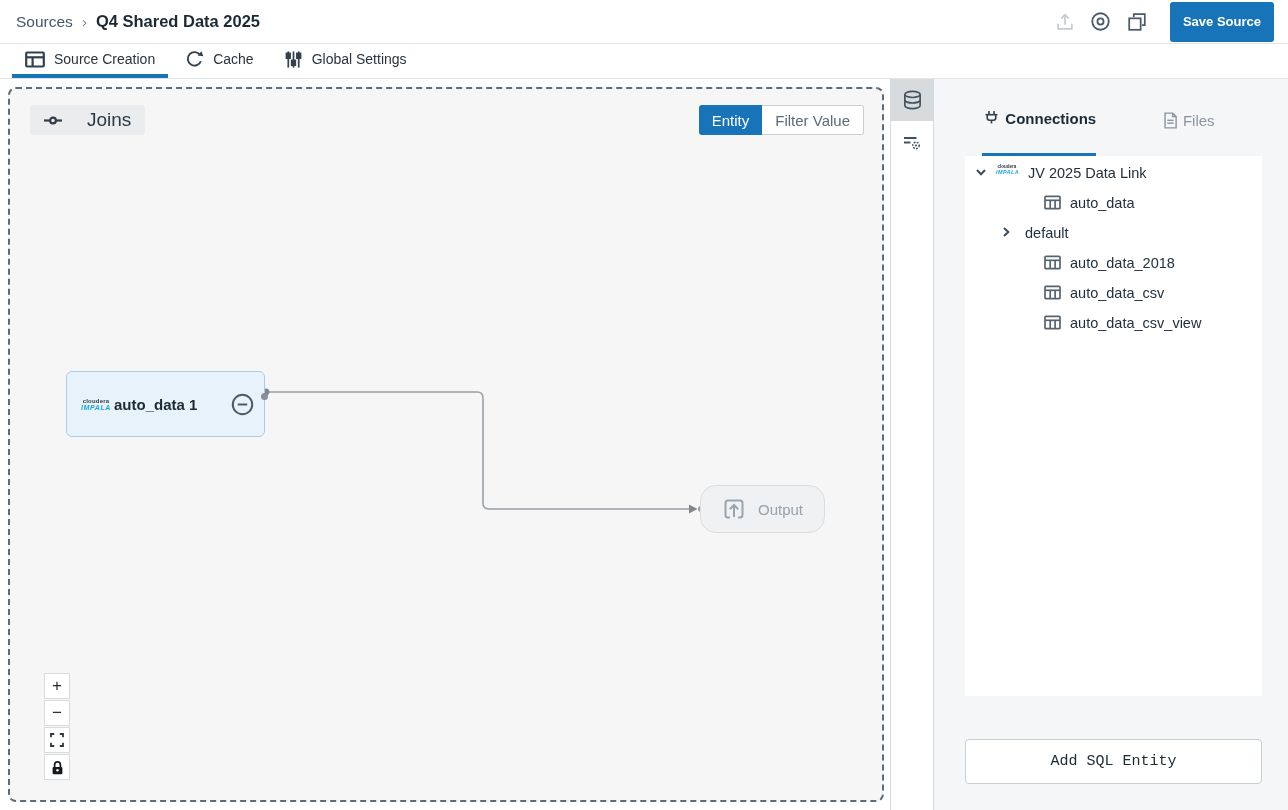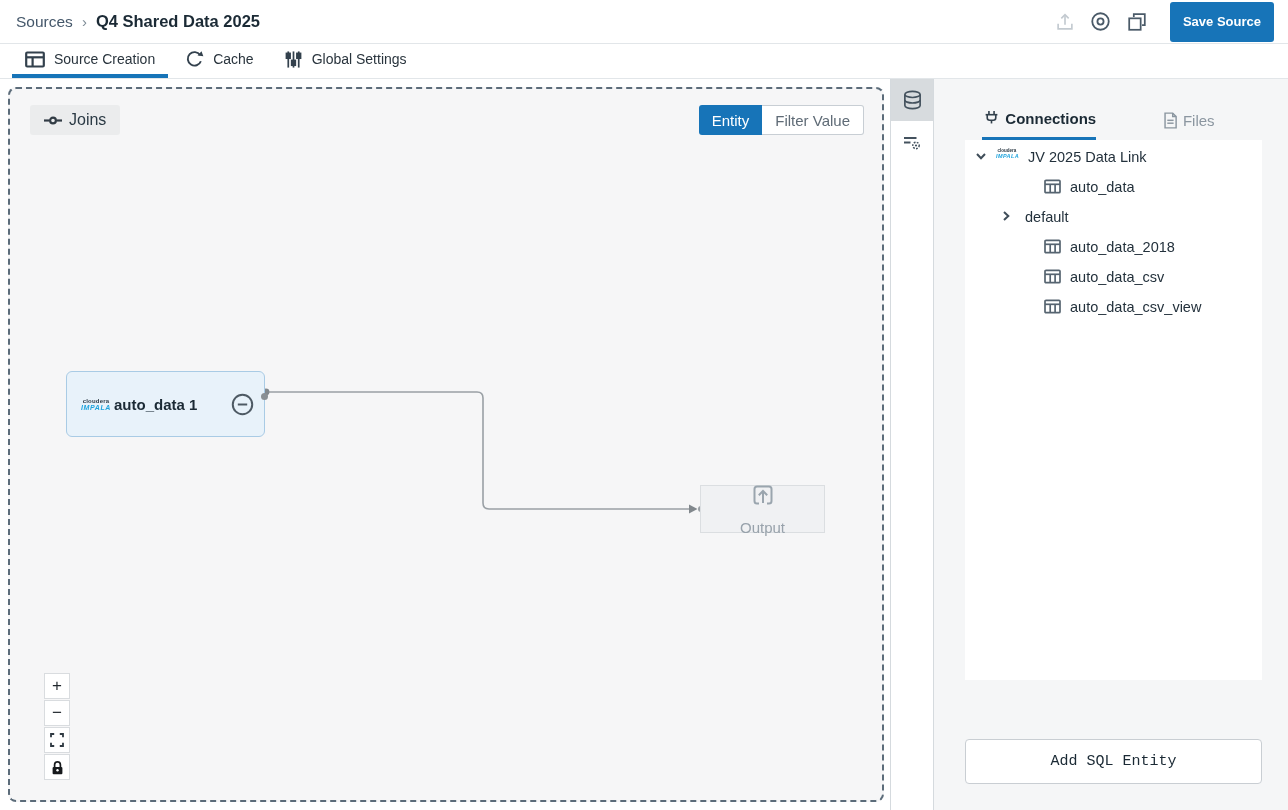--- a/index.html
+++ b/index.html
@@ -22,52 +22,52 @@
   .tab { display:flex; align-items:center; gap:9px; padding:0 13px; font-size:14px; color:#29343d; cursor:pointer; border-bottom:4px solid transparent; }
   .tab .ticon { color:#33414d; display:flex; }
   .tab.active { border-bottom-color:#1774b8; }
   .tab + .tab { margin-left:4px; }
 
   
   .main { flex:1; display:flex; background:#fff; min-height:0; }
 
   
   .canvas { flex:1; margin:8px 6px 8px 8px; border:2px dashed #5c6c7a; border-radius:8px; background:#f6f6f7; position:relative; }
-  .joins-btn { position:absolute; left:20px; top:16px; display:flex; align-items:center; gap:7px; background:#ebeced; border:none; border-radius:3px; height:30px; padding:0 14px; font-size:16px; color:#2b3a45; cursor:pointer; font-family:inherit; }
+  .joins-btn { position:absolute; left:20px; top:16px; display:flex; align-items:center; gap:25px; background:#ebeced; border:none; border-radius:3px; height:30px; padding:0 14px; font-size:19px; color:#2b3a45; cursor:pointer; font-family:inherit; }
   .toggle { position:absolute; right:18px; top:16px; display:flex; height:30px; }
   .toggle .opt { display:flex; align-items:center; padding:0 13px; font-size:15px; cursor:pointer; }
   .toggle .opt.on { background:#1774b8; color:#fff; border-radius:3px 0 0 3px; }
   .toggle .opt.off { background:#fff; color:#5f6b76; border:1px solid #c8ced4; border-left:none; border-radius:0 3px 3px 0; }
 
   .entity-node { position:absolute; left:56px; top:282px; width:199px; height:66px; background:#e8f2fa; border:1px solid #a9cbe5; border-radius:6px; display:flex; align-items:center; padding:0 10px 0 13px; gap:2px; cursor:pointer; }
   .node-logo { width:32px; line-height:1; flex:0 0 auto; text-align:center; }
   .node-logo .l1 { font-size:6px; font-weight:bold; color:#2c3944; letter-spacing:.2px; }
   .node-logo .l2 { font-size:7px; font-weight:bold; font-style:italic; color:#1fa4dd; letter-spacing:.6px; }
   .node-label { font-size:15px; font-weight:bold; color:#1b2a35; flex:1; }
   .node-remove { color:#4e5a64; display:flex; cursor:pointer; }
   .port-dot { position:absolute; right:-4px; top:21px; width:7px; height:7px; border-radius:50%; background:#8a9095; }
 
   .wires { position:absolute; left:0; top:0; width:100%; height:100%; pointer-events:none; }
 
-  .output-node { position:absolute; left:690px; top:396px; width:125px; height:48px; background:#f0f1f3; border:1px solid #dbdee1; border-radius:0; display:flex; align-items:center; justify-content:center; gap:12px; color:#9aa5ae;flex-direction:column; }
+  .output-node { position:absolute; left:690px; top:396px; width:125px; height:48px; background:#f0f1f3; border:1px solid #dbdee1; border-radius:16px; display:flex; align-items:center; justify-content:center; gap:12px; color:#9aa5ae; }
   .output-label { font-size:15px; color:#98a2ab; }
 
   .zoom-controls { position:absolute; left:34px; top:584px; display:flex; flex-direction:column; gap:1px; }
   .zbtn { width:26px; height:26px; background:#fff; border:1px solid #d9dcdf; display:flex; align-items:center; justify-content:center; font-size:17px; color:#1f262c; cursor:pointer; font-family:inherit; padding:0; }
 
   
   .strip { width:44px; background:#fff; border-left:1px solid #d5dade; border-right:1px solid #d5dade; flex:0 0 auto; }
   .strip-item { width:100%; height:42px; display:flex; align-items:center; justify-content:center; color:#44525e; cursor:pointer; }
   .strip-item.active { background:#d7dbde; }
 
   
   .panel { width:354px; background:#f5f6f7; display:flex; flex-direction:column; padding:30px 26px 26px 31px; flex:0 0 auto; }
   .panel-tabs { display:flex; flex:0 0 auto; margin-bottom:0; }
   .ptab { flex:1; display:flex; justify-content:center; }
-  .ptab-inner { display:flex; align-items:center; gap:4px; padding-bottom:9px; cursor:pointer; }
+  .ptab-inner { display:flex; align-items:center; gap:4px; padding-bottom:25px; cursor:pointer; }
   .ptab.active .ptab-inner { border-bottom:3px solid #1774b8; }
   .ptab.active .ptab-label { font-size:15px; font-weight:bold; color:#1b2a35; }
   .ptab.active .picon { color:#33414d; }
   .ptab.inactive .ptab-label { font-size:15px; color:#8b96a0; }
   .ptab.inactive .picon { color:#8b96a0; }
 
   .tree-box { background:#fff; height:540px; overflow:hidden; padding-top:9px; }
   .trow { height:30px; display:flex; font-size:14.5px; color:#23313c; cursor:pointer; }
   .trow .chev { display:flex; color:#3f4d59; }
   .conn-row .chev { margin-left:9px; }

